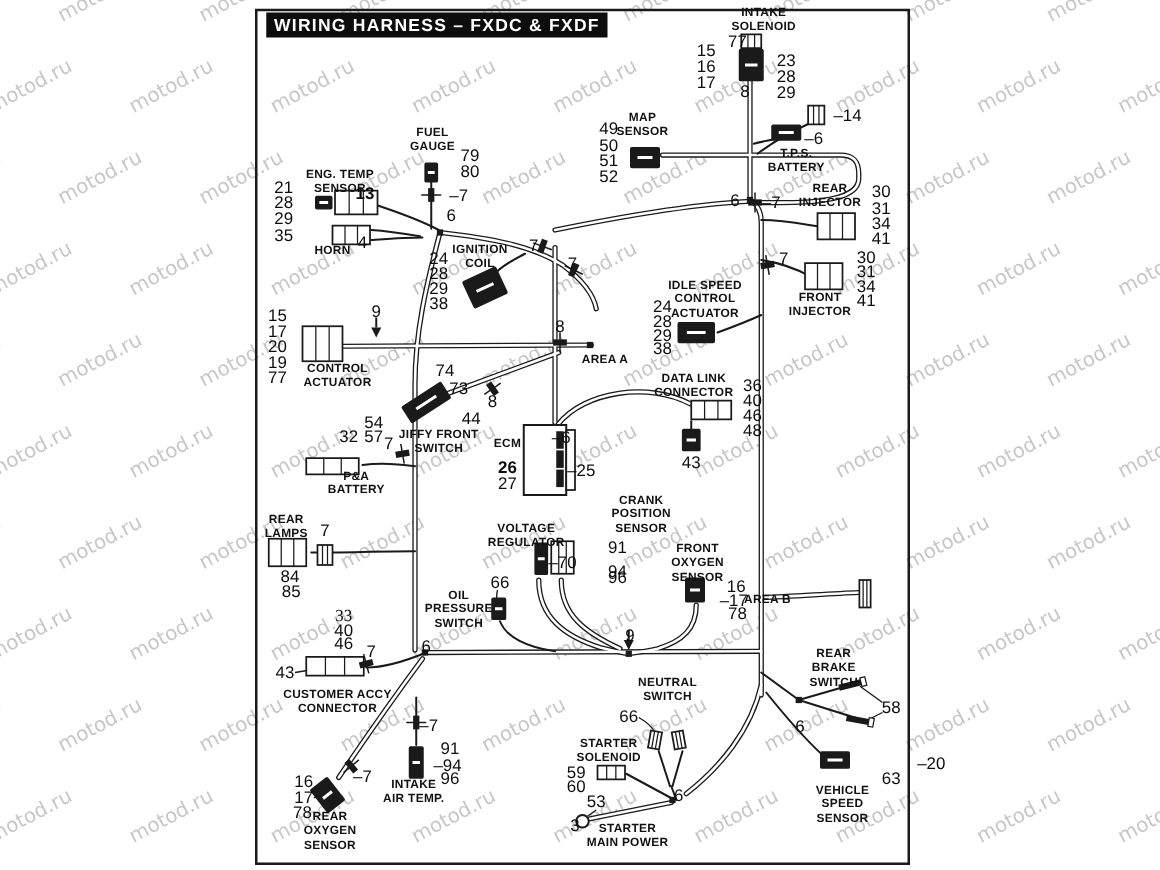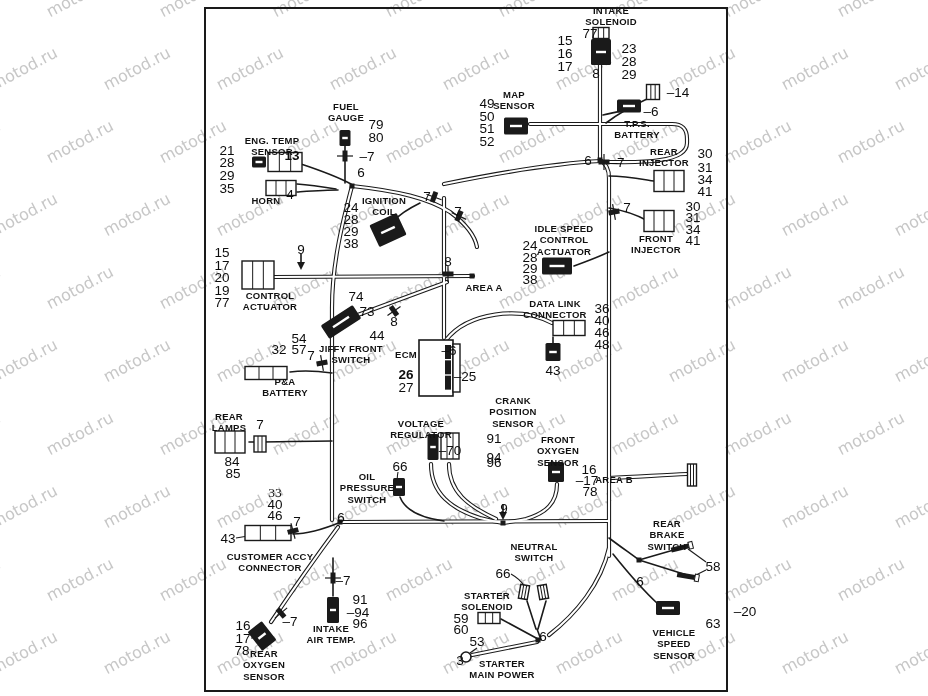--- a/index.html
+++ b/index.html
@@ -114,20 +114,21 @@
       <span class="wm" style="left: 100px; top: 643px; color: rgb(199, 199, 199);">motod.ru</span>
       <span class="wm" style="left: 213px; top: 643px; color: rgb(199, 199, 199);">motod.ru</span>
       <span class="wm" style="left: 326px; top: 643px; color: rgb(199, 199, 199);">motod.ru</span>
       <span class="wm" style="left: 439px; top: 643px; color: rgb(199, 199, 199);">motod.ru</span>
       <span class="wm" style="left: 552px; top: 643px; color: rgb(199, 199, 199);">motod.ru</span>
       <span class="wm" style="left: 665px; top: 643px; color: rgb(199, 199, 199);">motod.ru</span>
       <span class="wm" style="left: 778px; top: 643px; color: rgb(199, 199, 199);">motod.ru</span>
       <span class="wm" style="left: 891px; top: 643px; color: rgb(199, 199, 199);">motod.ru</span>
     </div>
   <div class="frame"></div>
+  <div class="title-bar">WIRING HARNESS – FXDC &amp; FXDF</div>
 
   <svg class="wires" width="928" height="696" viewBox="0 0 928 696">
     <defs>
       <path id="t1" d="M352,186 C341,228 332,266 332,308 L332,520"></path>
       <path id="t2" d="M273,277 L473,276"></path>
       <path id="t3" d="M444,198 L444,338"></path>
       <path id="t4" d="M444,184 C498,173 558,163 601,161"></path>
       <path id="t5" d="M352,186 C398,191 428,198 450,212 C466,224 475,236 477,247"></path>
       <path id="t6" d="M600,160 C607,164 609,170 609,178 L609,556"></path>
       <path id="t7" d="M600,42 L600,158"></path>

